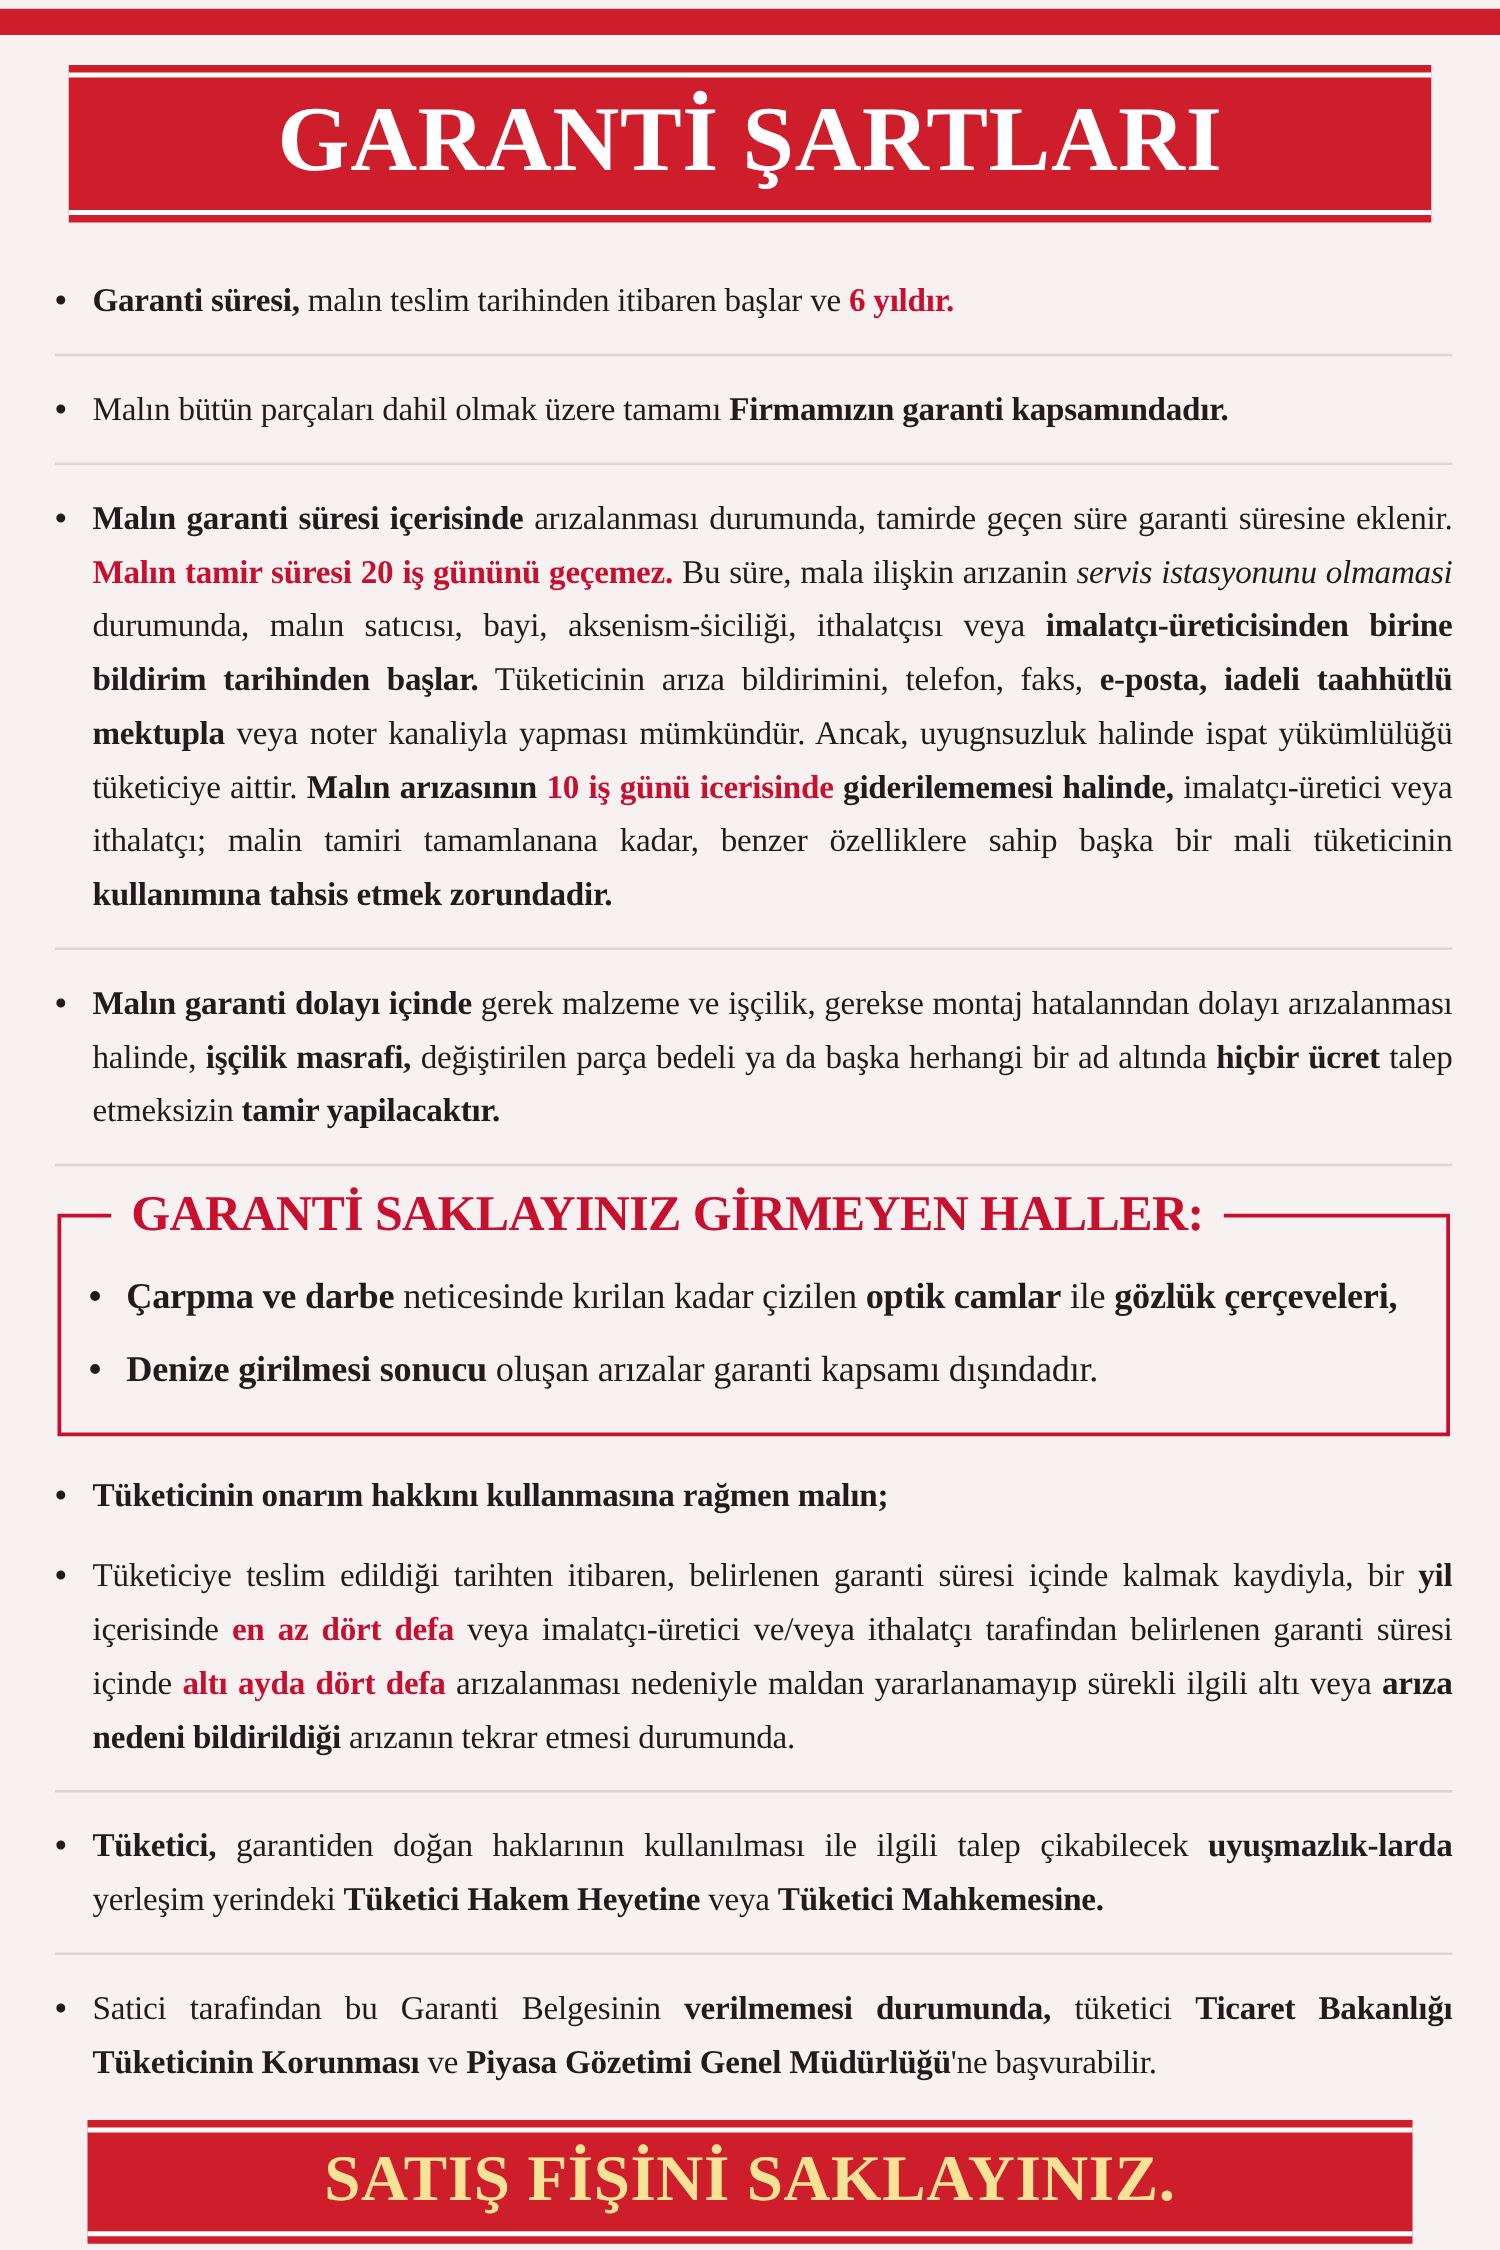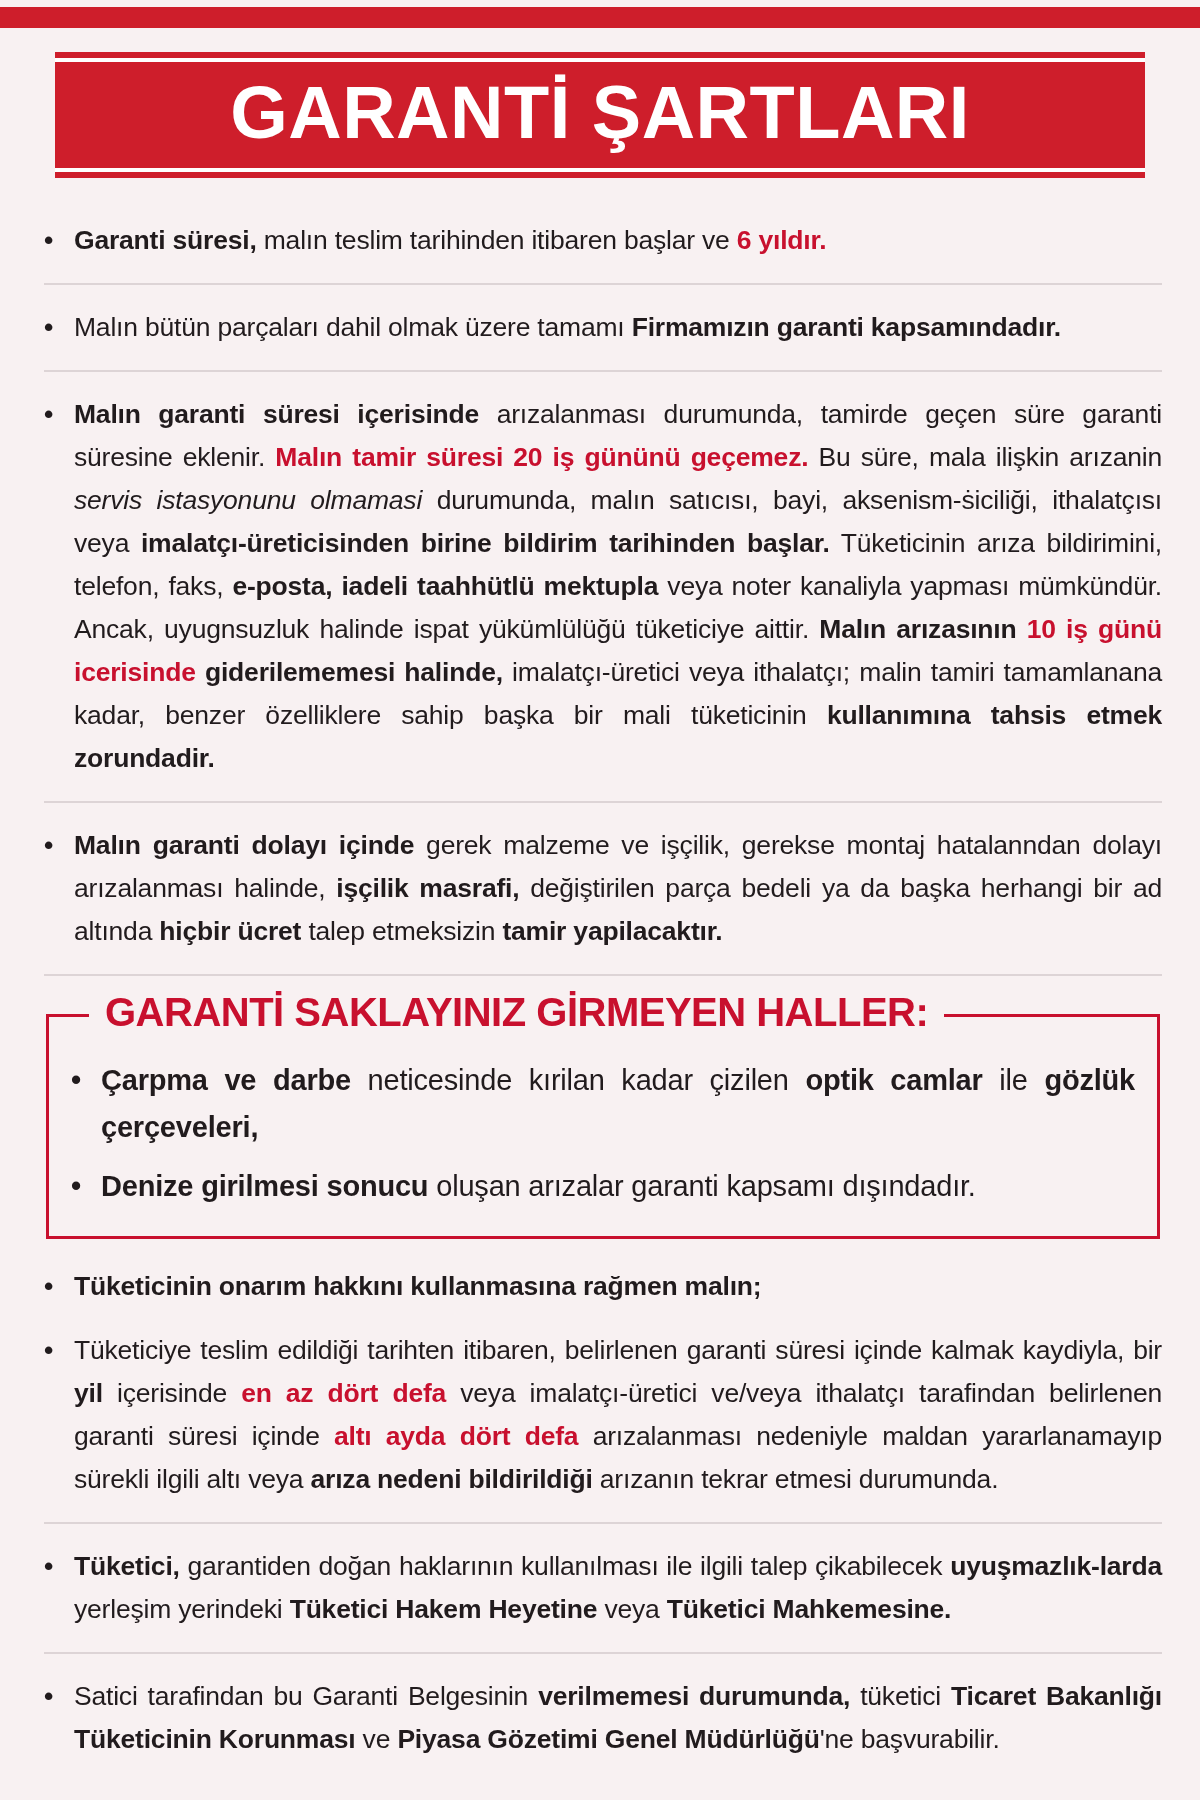--- a/index.html
+++ b/index.html
@@ -6,21 +6,21 @@
     --red:#c8102e;
     --red2:#ce1e2b;
     --yellow:#f7e396;
     --bg:#f8f1f2;
     --ink:#211b1d;
   }
   html,body{margin:0;padding:0;background:#e9e4e5;}
   .page{
     width:1200px;height:1800px;position:relative;overflow:hidden;
     background:var(--bg);color:var(--ink);
-    font-family:Liberation Sans, sans-serif;
+    font-family:Liberation Serif, serif;
     margin:0 auto;
   }
   .top-bar{position:absolute;top:7px;left:0;right:0;height:21px;background:var(--red2);}
   .banner{background:var(--red2);padding:6px 0;}
   .banner-inner{border-top:4px solid #fff;border-bottom:4px solid #fff;text-align:center;}
   .header-banner{margin:52px 55px 0;}
   .header-banner .banner-inner{padding:12px 0 16px;}
   .page-title{margin:0;font-size:74px;font-weight:700;color:#fff;letter-spacing:0.5px;line-height:1.05;}
   .content{padding:20px 38px 0 44px;}
   .bullet{display:flex;margin:21px 0;font-size:26.5px;line-height:43px;letter-spacing:-0.2px;}
@@ -114,14 +114,19 @@
 
     <hr class="divider">
 
     <div class="bullet">
       <span class="dot">•</span>
       <div class="btext"><span>Satici tarafindan bu Garanti Belgesinin </span><span class="b">verilmemesi durumunda,</span><span> tüketici </span><span class="b">Ticaret Bakanlığı</span><span> </span><span class="b">Tüketicinin Korunması</span><span> ve </span><span class="b">Piyasa Gözetimi Genel Müdürlüğü</span><span>'ne başvurabilir.</span></div>
     </div>
 
   </div>
 
+  <div class="banner footer-banner">
+    <div class="banner-inner">
+      <div class="footer-title">SATIŞ FİŞİNİ SAKLAYINIZ.</div>
+    </div>
+  </div>
 
 </div>
 
 </body></html>

